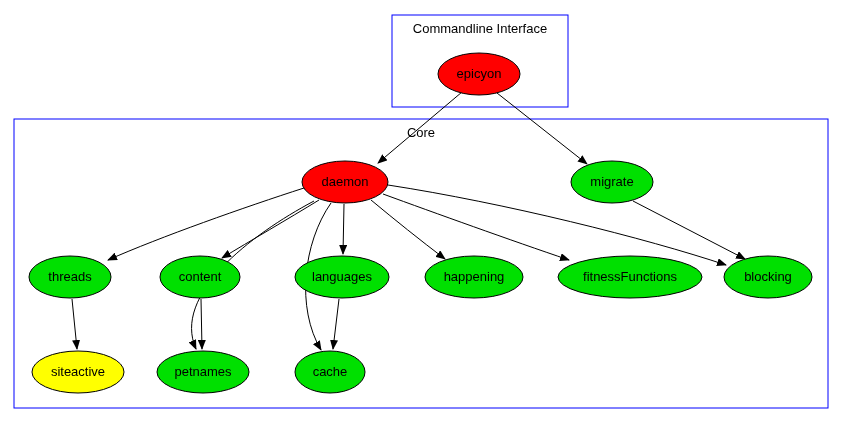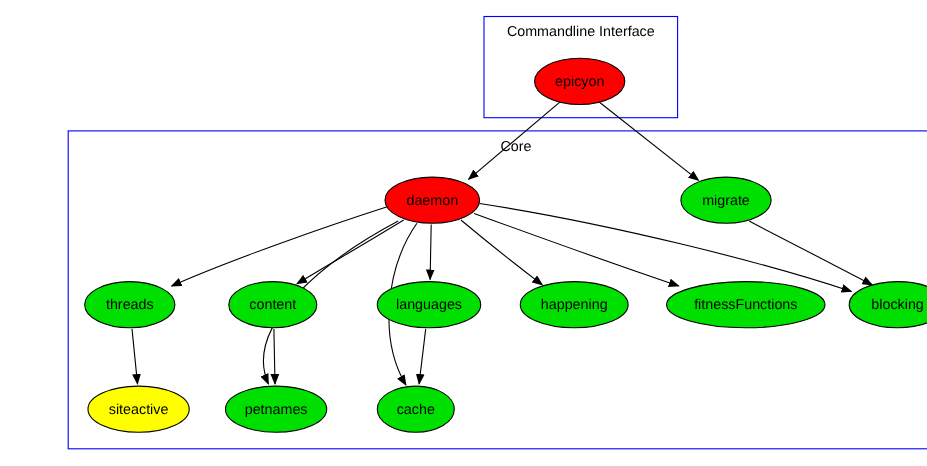--- a/index.html
+++ b/index.html
@@ -5,21 +5,20 @@
   html, body {
     margin: 0;
     padding: 0;
     background: #ffffff;
   }
   .canvas {
     position: relative;
     width: 720px;
     height: 424px;
     background: #ffffff;
-    margin-left: 48px;
   }
   svg {
     display: block;
   }
   svg text {
     font-family: "Liberation Sans", sans-serif;
     font-size: 13px;
     fill: #000000;
   }
 </style>

